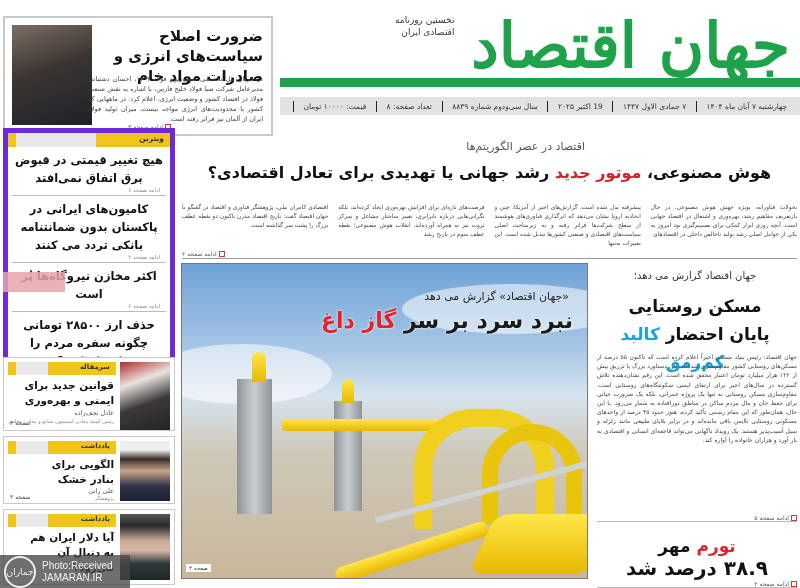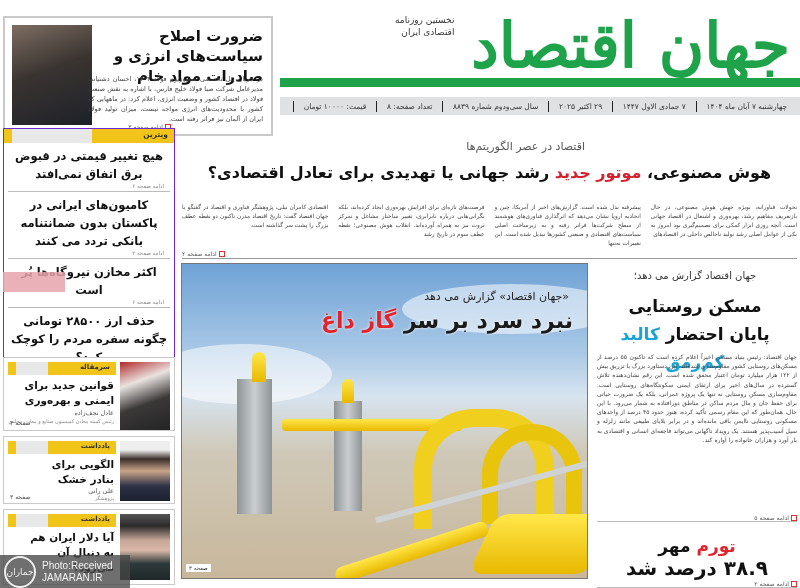--- a/index.html
+++ b/index.html
@@ -13,21 +13,21 @@
 .dateline{left:280px;top:97px;width:520px;height:18px;background:#dfe1e2;display:flex;align-items:center;justify-content:space-around;font-size:7.5px;color:#333;padding:0 8px}
 .sep{width:1px;height:11px;background:#222}
 
 .teaser{left:3px;top:16px;width:270px;height:120px;border:2px solid #c9c9c9;background:#fff}
 .teaser .photo{position:absolute;left:7px;top:7px;width:80px;height:100px;background:linear-gradient(160deg,#7d6e63 0%,#3a3431 45%,#1e2129 100%)}
 .teaser h2{position:absolute;right:8px;top:8px;width:170px;font-size:15px;line-height:20px;font-weight:bold;text-align:right}
 .teaser p{position:absolute;right:8px;top:56px;width:175px;font-size:6.5px;line-height:10px;color:#444;text-align:justify}
 .more{font-size:6px;color:#555}
 .more .mk{display:inline-block;width:6px;height:6px;border:1px solid #d33;margin-left:2px;vertical-align:middle}
 
-.col-left{left:3px;top:128px;width:172px;height:262px;border:1px solid #6d28d9}
+.col-left{left:3px;top:128px;width:172px;height:262px;border:5px solid #6d28d9}
 .ribbon{height:14px;background:#f0c419;position:relative}
 .ribbon span{position:absolute;right:6px;top:1px;font-size:7.5px;color:#333;font-weight:bold}
 .ribbon .gap{position:absolute;left:0;top:0;width:88px;height:14px;background:#e8e8e8;border-left:8px solid #f0c419}
 .lhead{font-size:11.5px;font-weight:bold;text-align:center;line-height:18px;padding:4px 4px 0}
 .lmore{font-size:5.5px;color:#888;text-align:right;padding:0 6px 2px;border-bottom:1px solid #bbb;margin:0 4px}
 .stamp{left:3px;top:272px;width:62px;height:20px;background:#e6a4ab;opacity:.85}
 
 .op{left:3px;width:172px;border:1px solid #c9c9c9;background:#fff}
 .op .face{position:absolute;right:4px;top:4px;width:50px;height:68px}
 .op .rib{position:absolute;left:4px;right:58px;top:4px;height:13px;background:#f0c419}
@@ -76,21 +76,21 @@
   </div>
   <div class="logo">جهان اقتصاد</div>
   <div class="logo-bar"></div>
 </div>
 
 <div class="abs dateline">
   <span>چهارشنبه ۷ آبان ماه ۱۴۰۴</span>
   <span class="sep"></span>
   <span>۷ جمادی الاول ۱۴۴۷</span>
   <span class="sep"></span>
-  <span>۲۹ اکتبر ۲۰۲۵</span>
+  <span>19 اکتبر ۲۰۲۵</span>
   <span class="sep"></span>
   <span>سال سی‌ودوم شماره ۸۸۳۹</span>
   <span class="sep"></span>
   <span>تعداد صفحه: ۸</span>
   <span class="sep"></span>
   <span>قیمت: ۱۰۰۰۰ تومان</span>
   <span class="sep"></span>
 </div>
 
 <div class="abs teaser">

